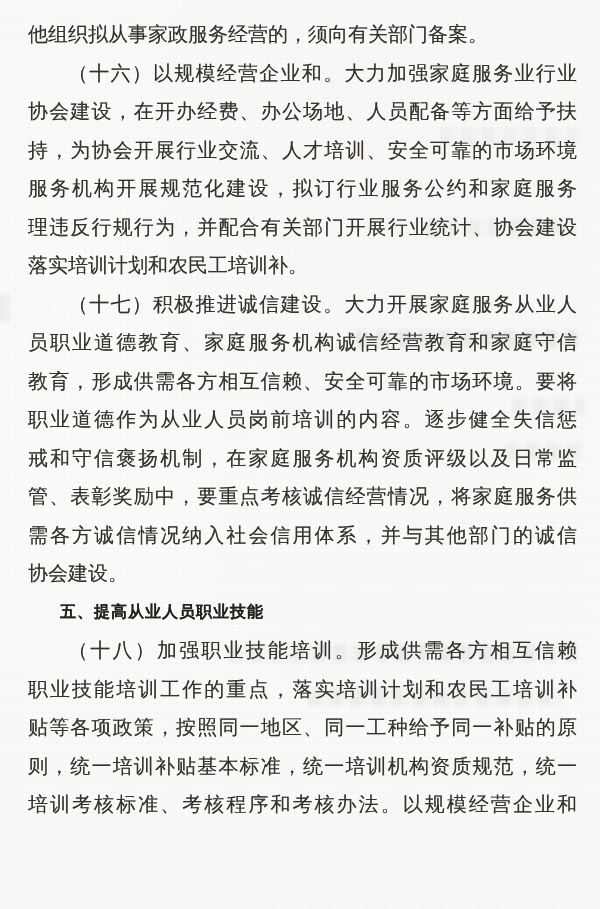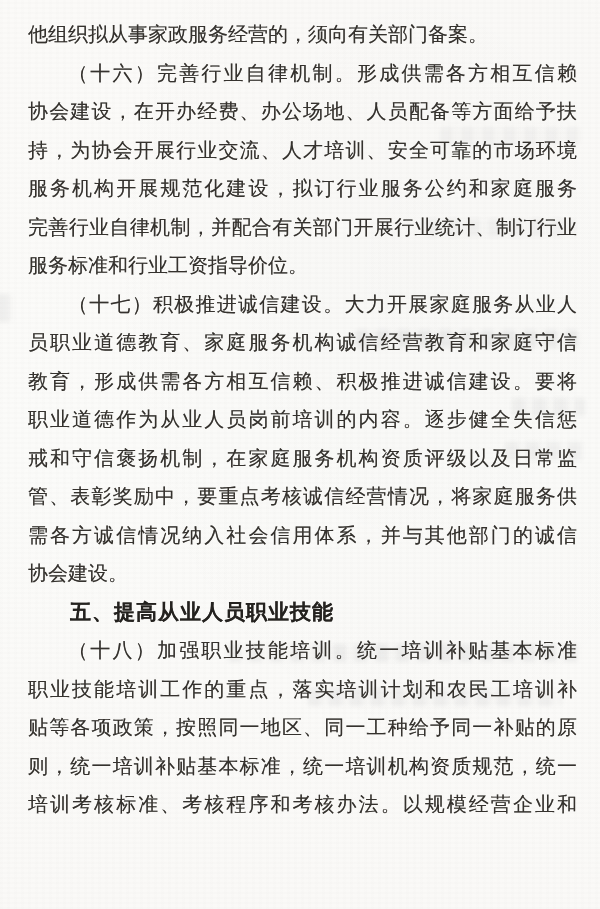--- a/index.html
+++ b/index.html
@@ -45,21 +45,21 @@
     text-shadow: 0 0 0.4px rgba(60,58,54,0.55);
   }
   .line.indent { text-indent: 2em; }
   .line.end {
     text-align: left;
     text-align-last: left;
   }
   .line.heading {
     font-family: Liberation Sans, sans-serif;
     font-weight: 700;
-    font-size: 21px;
+    font-size: 16px;
     letter-spacing: 1px;
     color: #24221f;
     text-align: left;
     text-align-last: left;
     text-shadow: 0 0 0.5px rgba(30,28,26,0.8);
   }
   
   .smudge {
     position: absolute;
     height: 18px;
@@ -90,34 +90,34 @@
   <div class="smudge s2"></div>
   <div class="smudge s3"></div>
   <div class="smudge s4"></div>
   <div class="smudge s5"></div>
   <div class="smudge s6"></div>
   <div class="smudge s7"></div>
   <div class="smudge s8"></div>
 
   <div class="text-block">
     <div class="line end">他组织拟从事家政服务经营的，须向有关部门备案。</div>
-    <div class="line indent">（十六）完善行业自律机制。形成供需各方相互信赖</div>
+    <div class="line indent">（十六）以规模经营企业和。大力加强家庭服务业行业</div>
     <div class="line">协会建设，在开办经费、办公场地、人员配备等方面给予扶</div>
     <div class="line">持，为协会开展行业交流、人才培训、安全可靠的市场环境</div>
     <div class="line">服务机构开展规范化建设，拟订行业服务公约和家庭服务</div>
-    <div class="line">完善行业自律机制，并配合有关部门开展行业统计、制订行业</div>
-    <div class="line end">服务标准和行业工资指导价位。</div>
+    <div class="line">理违反行规行为，并配合有关部门开展行业统计、协会建设</div>
+    <div class="line end">落实培训计划和农民工培训补。</div>
     <div class="line indent">（十七）积极推进诚信建设。大力开展家庭服务从业人</div>
     <div class="line">员职业道德教育、家庭服务机构诚信经营教育和家庭守信</div>
-    <div class="line">教育，形成供需各方相互信赖、积极推进诚信建设。要将</div>
+    <div class="line">教育，形成供需各方相互信赖、安全可靠的市场环境。要将</div>
     <div class="line">职业道德作为从业人员岗前培训的内容。逐步健全失信惩</div>
     <div class="line">戒和守信褒扬机制，在家庭服务机构资质评级以及日常监</div>
     <div class="line">管、表彰奖励中，要重点考核诚信经营情况，将家庭服务供</div>
     <div class="line">需各方诚信情况纳入社会信用体系，并与其他部门的诚信</div>
     <div class="line end">协会建设。</div>
     <div class="line heading indent">五、提高从业人员职业技能</div>
-    <div class="line indent">（十八）加强职业技能培训。统一培训补贴基本标准</div>
+    <div class="line indent">（十八）加强职业技能培训。形成供需各方相互信赖</div>
     <div class="line">职业技能培训工作的重点，落实培训计划和农民工培训补</div>
     <div class="line">贴等各项政策，按照同一地区、同一工种给予同一补贴的原</div>
     <div class="line">则，统一培训补贴基本标准，统一培训机构资质规范，统一</div>
     <div class="line">培训考核标准、考核程序和考核办法。以规模经营企业和</div>
   </div>
 </div>
 
 </body></html>

